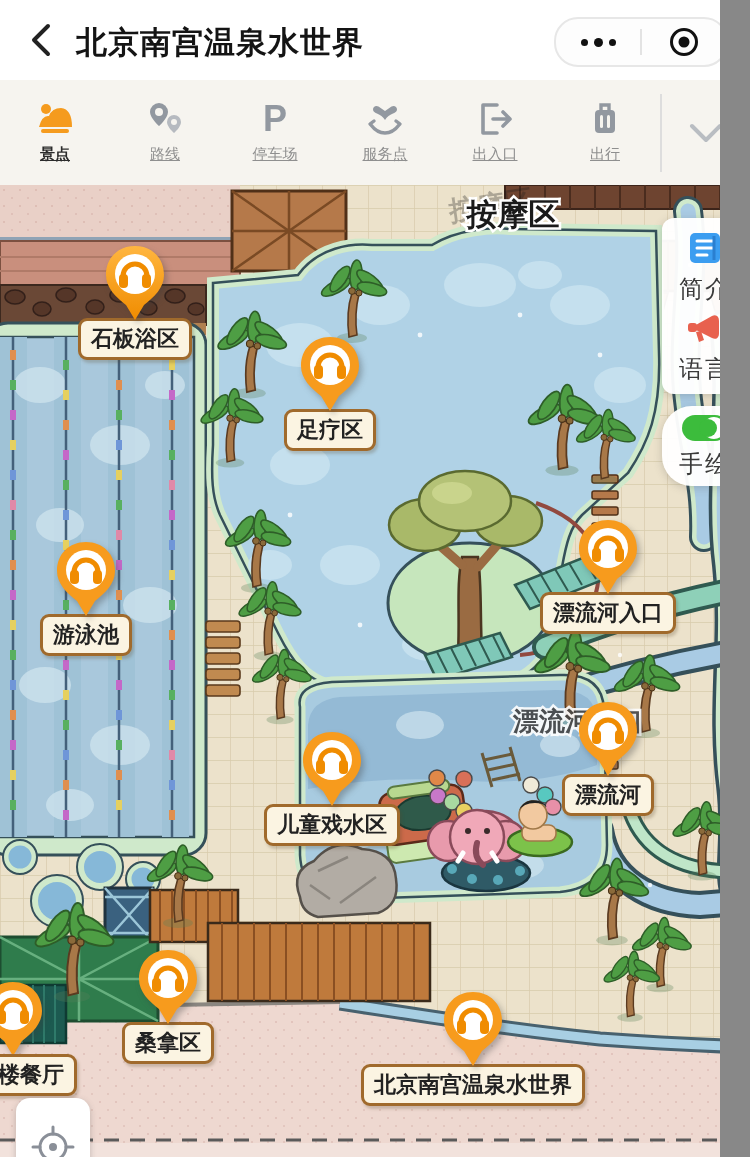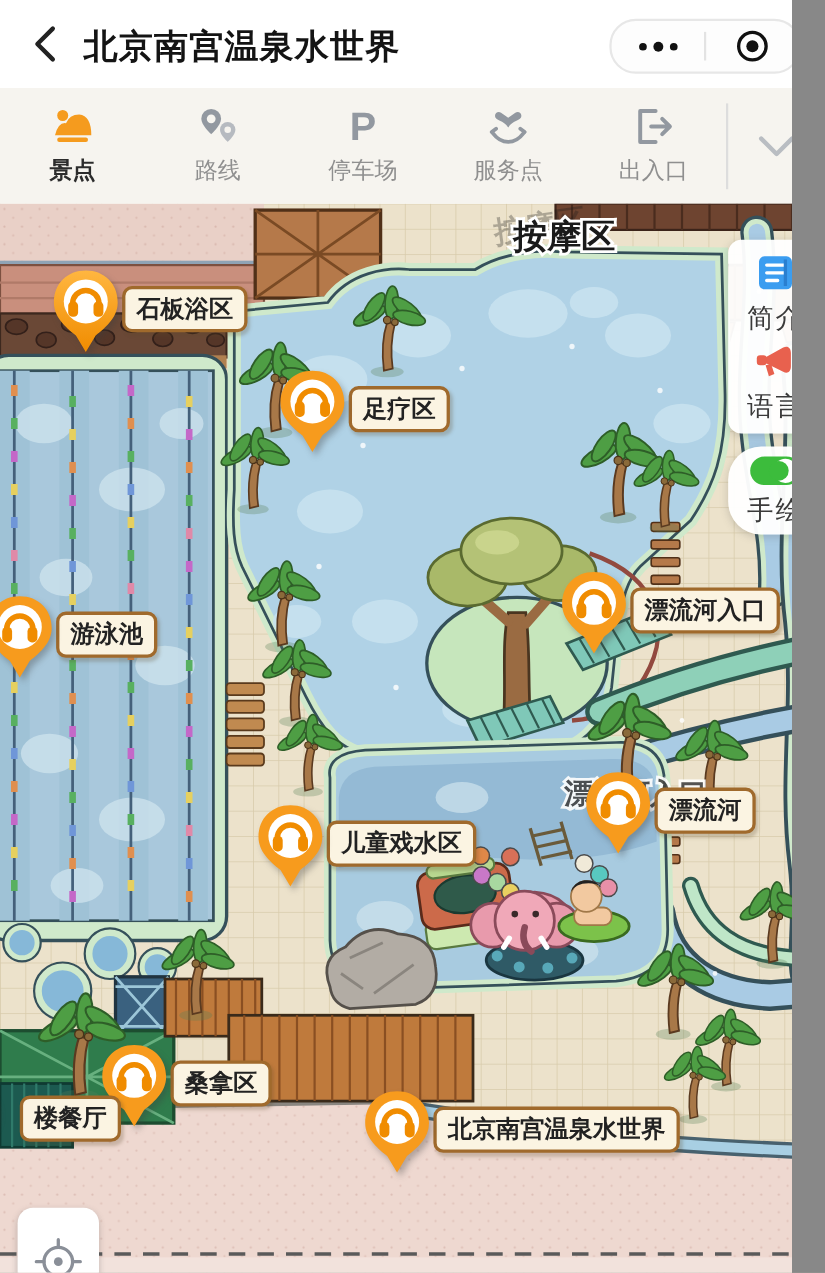--- a/index.html
+++ b/index.html
@@ -18,40 +18,40 @@
   .dots i{display:block;border-radius:50%;background:#111;}
   .dots i:nth-child(1){width:7px;height:7px;}
   .dots i:nth-child(2){width:9px;height:9px;}
   .dots i:nth-child(3){width:7px;height:7px;}
 
   
   .tbar{position:absolute;left:0;top:80px;width:750px;height:105px;background:#f6f4ef;z-index:40;
         display:flex;align-items:stretch;}
   .tabs{display:flex;width:660px;}
   .tab{flex:1;display:flex;flex-direction:column;align-items:center;justify-content:center;gap:8px;cursor:pointer;}
-  .tab .lbl{font-size:21px;color:#8f8f8f;}
+  .tab .lbl{font-size:15px;color:#8f8f8f;text-decoration:underline;}
   .tab.active .lbl{color:#2c2c2c;font-weight:700;}
   .tbar-div{width:2px;height:78px;background:#ddd;align-self:center;}
   .collapse{width:88px;display:flex;align-items:center;justify-content:center;cursor:pointer;}
 
   
   .map{position:absolute;left:0;top:185px;width:750px;height:972px;z-index:1;}
   .map svg.art{position:absolute;left:0;top:0;}
 
   
-  .marker{position:absolute;z-index:20;display:flex;align-items:center;
+  .marker{position:absolute;z-index:20;display:flex;flex-direction:column;align-items:center;
           transform:translateX(-50%);cursor:pointer;}
   .marker .pin{width:66px;height:78px;filter:drop-shadow(3px 4px 3px rgba(60,60,60,.35));}
   .poi-label{margin-top:-4px;background:#fbf4e2;border:3px solid #a06a2c;border-radius:9px;
              padding:3px 10px;font-size:22px;font-weight:700;color:#222;white-space:nowrap;
              box-shadow:2px 3px 3px rgba(90,70,40,.25);}
   .m1{left:135px;top:244px;}
   .m2{left:330px;top:335px;}
   .m3{left:382px;top:444px;}
-  .m4{left:64px;top:540px;}
+  .m4{left:86px;top:540px;}
   .m5{left:608px;top:518px;}
   .m6{left:608px;top:700px;}
   .m7{left:332px;top:730px;}
   .m8{left:168px;top:948px;}
   .m9{left:13px;top:980px;}
   .m9 .poi-label{transform:translateX(18px);}
   .m10{left:473px;top:990px;}
 
   
   .side-card{position:absolute;width:86px;background:rgba(255,255,255,.96);border-radius:12px;
@@ -129,20 +129,29 @@
           <path d="M5,23 l4,-3 M35,23 l-4,-3" stroke="#9298a0" stroke-width="3.4" stroke-linecap="round"></path>
         </svg>
         <span class="lbl">服务点</span>
       </div>
       <div class="tab">
         <svg width="40" height="36" viewBox="0 0 40 36">
           <path d="M22,4 H8 V32 H22" fill="none" stroke="#9298a0" stroke-width="3.6" stroke-linecap="round" stroke-linejoin="round"></path>
           <path d="M18,18 H34 M28,11 l7,7 -7,7" fill="none" stroke="#9298a0" stroke-width="3.6" stroke-linecap="round" stroke-linejoin="round"></path>
         </svg>
         <span class="lbl">出入口</span>
+      </div>
+      <div class="tab">
+        <svg width="40" height="36" viewBox="0 0 40 36">
+          <rect x="10" y="9" width="20" height="23" rx="4" fill="#9298a0"></rect>
+          <path d="M16,9 V4 h8 v5" fill="none" stroke="#9298a0" stroke-width="3.4"></path>
+          <rect x="15" y="14" width="3" height="13" rx="1.5" fill="#f6f4ef"></rect>
+          <rect x="22" y="14" width="3" height="13" rx="1.5" fill="#f6f4ef"></rect>
+        </svg>
+        <span class="lbl">出行</span>
       </div>
     </div>
     <div class="tbar-div"></div>
     <div class="collapse">
       <svg width="44" height="30" viewBox="0 0 44 30">
         <polyline points="8,8 22,22 36,8" fill="none" stroke="#b9bdc2" stroke-width="4" stroke-linecap="round" stroke-linejoin="round"></polyline>
       </svg>
     </div>
   </div>
 

